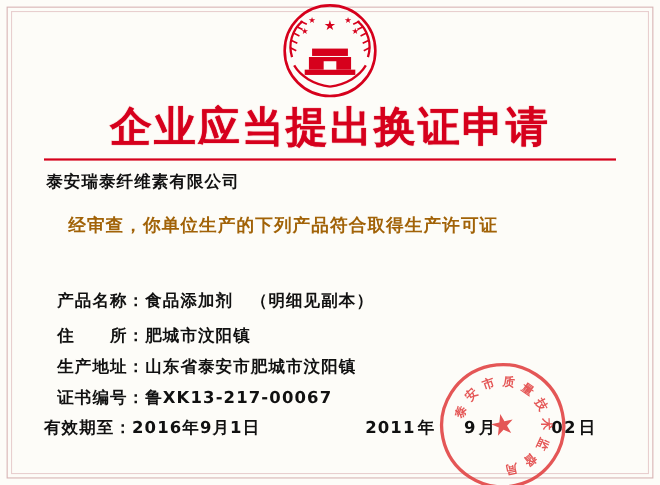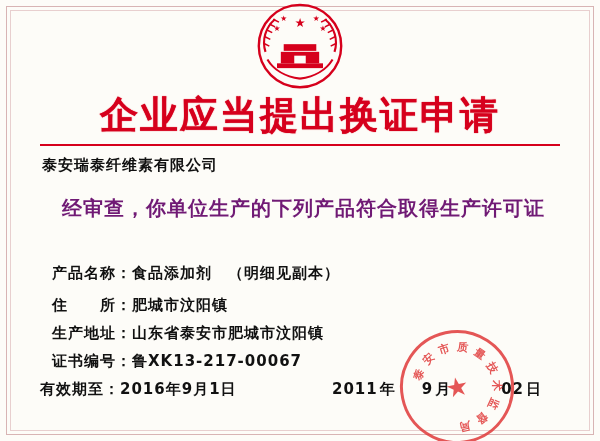--- a/index.html
+++ b/index.html
@@ -43,21 +43,21 @@
     position:absolute;left:40px;right:40px;top:144px;
     height:2px;background:#d6001c;
   }
   .company{
     position:absolute;left:42px;top:156px;
     font-size:15px;color:#111;font-weight:bold;
     letter-spacing:1px;
   }
   .body-line{
     position:absolute;
-    font-size:20px;color:#701a75;font-weight:bold;
+    font-size:16px;color:#a16207;font-weight:bold;
     letter-spacing:1px;
   }
   .body1{left:62px;top:195px;}
   .body2{left:42px;top:228px;}
   .field{
     position:absolute;
     font-size:15px;color:#111;font-weight:bold;
     letter-spacing:1px;
     white-space:nowrap;
   }

